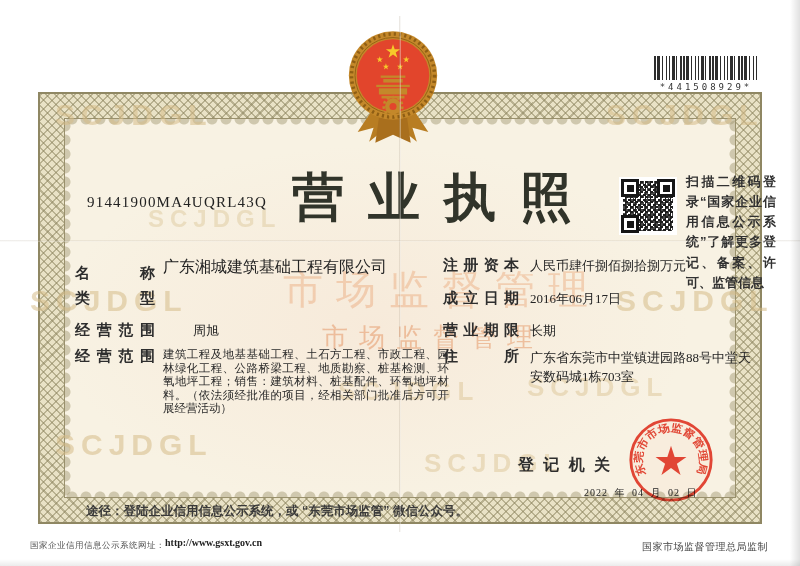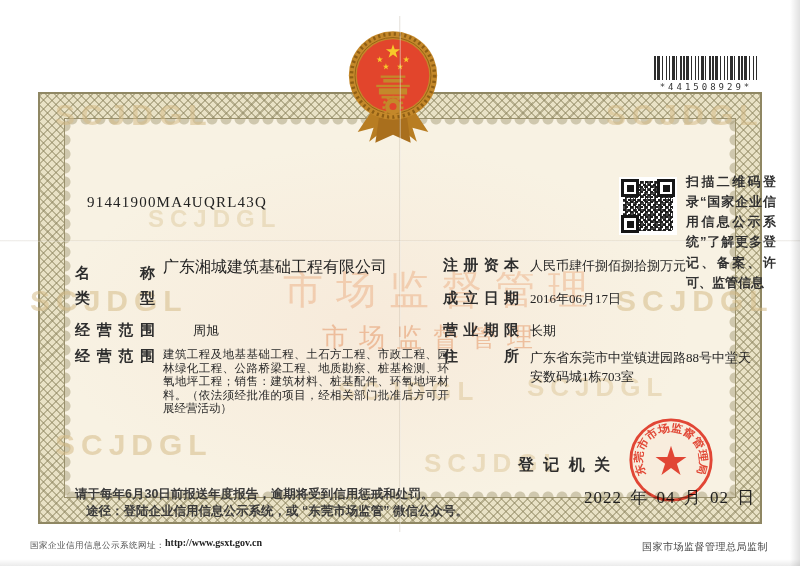--- a/index.html
+++ b/index.html
@@ -78,21 +78,21 @@
   .ll { left:75px; width:80px; }   
   .lv { left:163px; width:286px; } 
   .rl { left:443px; width:76px; }  
   .rv { left:530px; width:233px; } 
   .scope { font-size:11.5px; line-height:13.5px; text-align:justify; color:#2a2a2a; }
   .addr { line-height:19px; }
 
   
   .reg-label { left:518px; top:455px; width:92px; font-size:16px; font-weight:bold;
     color:#2e2e2e; text-align:justify; text-align-last:justify; position:absolute; }
-  .reg-date { left:584px; top:486px; font-size:17px; color:#1f1f1f;
+  .reg-date { left:584px; top:486px; font-size:10px; color:#1f1f1f;
     font-family:"Liberation Serif", serif; word-spacing:3px; letter-spacing:1px; }
   .seal { left:627px; top:416px; width:88px; height:88px; opacity:.88;
     mix-blend-mode:multiply; }
 
   
   .notice1 { left:75px; top:486px; font-size:12.5px; font-weight:bold; color:#3a3a3a; }
   .notice2 { left:86px; top:503px; font-size:12.5px; font-weight:bold; color:#3a3a3a; }
   .foot-label { left:30px; top:540px; font-size:8.5px; color:#555; letter-spacing:.5px; }
   .foot-url { left:165px; top:537px; font-size:10px; color:#222; font-weight:bold;
     font-family:"Liberation Serif", serif; }
@@ -173,20 +173,21 @@
     <circle cx="60" cy="93" r="9" fill="#c4882a"></circle>
     <circle cx="60" cy="93" r="10.5" fill="none" stroke="#c4882a" stroke-width="3" stroke-dasharray="3 3"></circle>
     <circle cx="60" cy="93" r="4" fill="#e2452c"></circle>
   </svg>
 
   <div class="abs barcode"></div>
   <div class="abs barcode-text">*441508929*</div>
 
   <div class="abs cc-code">91441900MA4UQRL43Q</div>
 
+  <div class="abs title">营业执照</div>
 
   <div class="abs qr">
     <div class="qr-pattern"></div>
     <div class="finder f-tl"></div>
     <div class="finder f-tr"></div>
     <div class="finder f-bl"></div>
   </div>
   <div class="abs qr-caption">扫描二维码登录“国家企业信用信息公示系统”了解更多登记、备案、许可、监管信息</div>
 
   <div class="flabel ll" style="top:256px;margin-top:8px;">名称</div>
@@ -217,21 +218,20 @@
 
   <svg class="abs seal" viewBox="0 0 92 92">
     <circle cx="46" cy="46" r="42" fill="rgba(255,60,40,0.03)" stroke="#e5311f" stroke-width="3"></circle>
     <use href="#st" transform="translate(46,48) scale(17)" fill="#e5311f"></use>
     <path id="sealArc" d="M 20 61 A 30 30 0 1 1 72 61" fill="none"></path>
     <text font-size="11" font-weight="bold" fill="#e5311f" font-family="Liberation Sans, sans-serif">
       <textPath href="#sealArc" startOffset="0" textLength="124" lengthAdjust="spacingAndGlyphs">东莞市市场监督管理局</textPath>
     </text>
   </svg>
 
-  <div class="abs notice1">请于每年6月30日前报送年度报告，逾期将受到信用惩戒和处罚。</div>
   <div class="abs notice2">途径：登陆企业信用信息公示系统，或 “东莞市场监管” 微信公众号。</div>
 
   <div class="abs foot-label">国家企业信用信息公示系统网址：</div>
   <div class="abs foot-url">http://www.gsxt.gov.cn</div>
   <div class="abs foot-right">国家市场监督管理总局监制</div>
 
   <div class="abs crease-v"></div>
   <div class="abs crease-h"></div>
   <div class="abs edge-r"></div>
   <div class="abs edge-b"></div>

